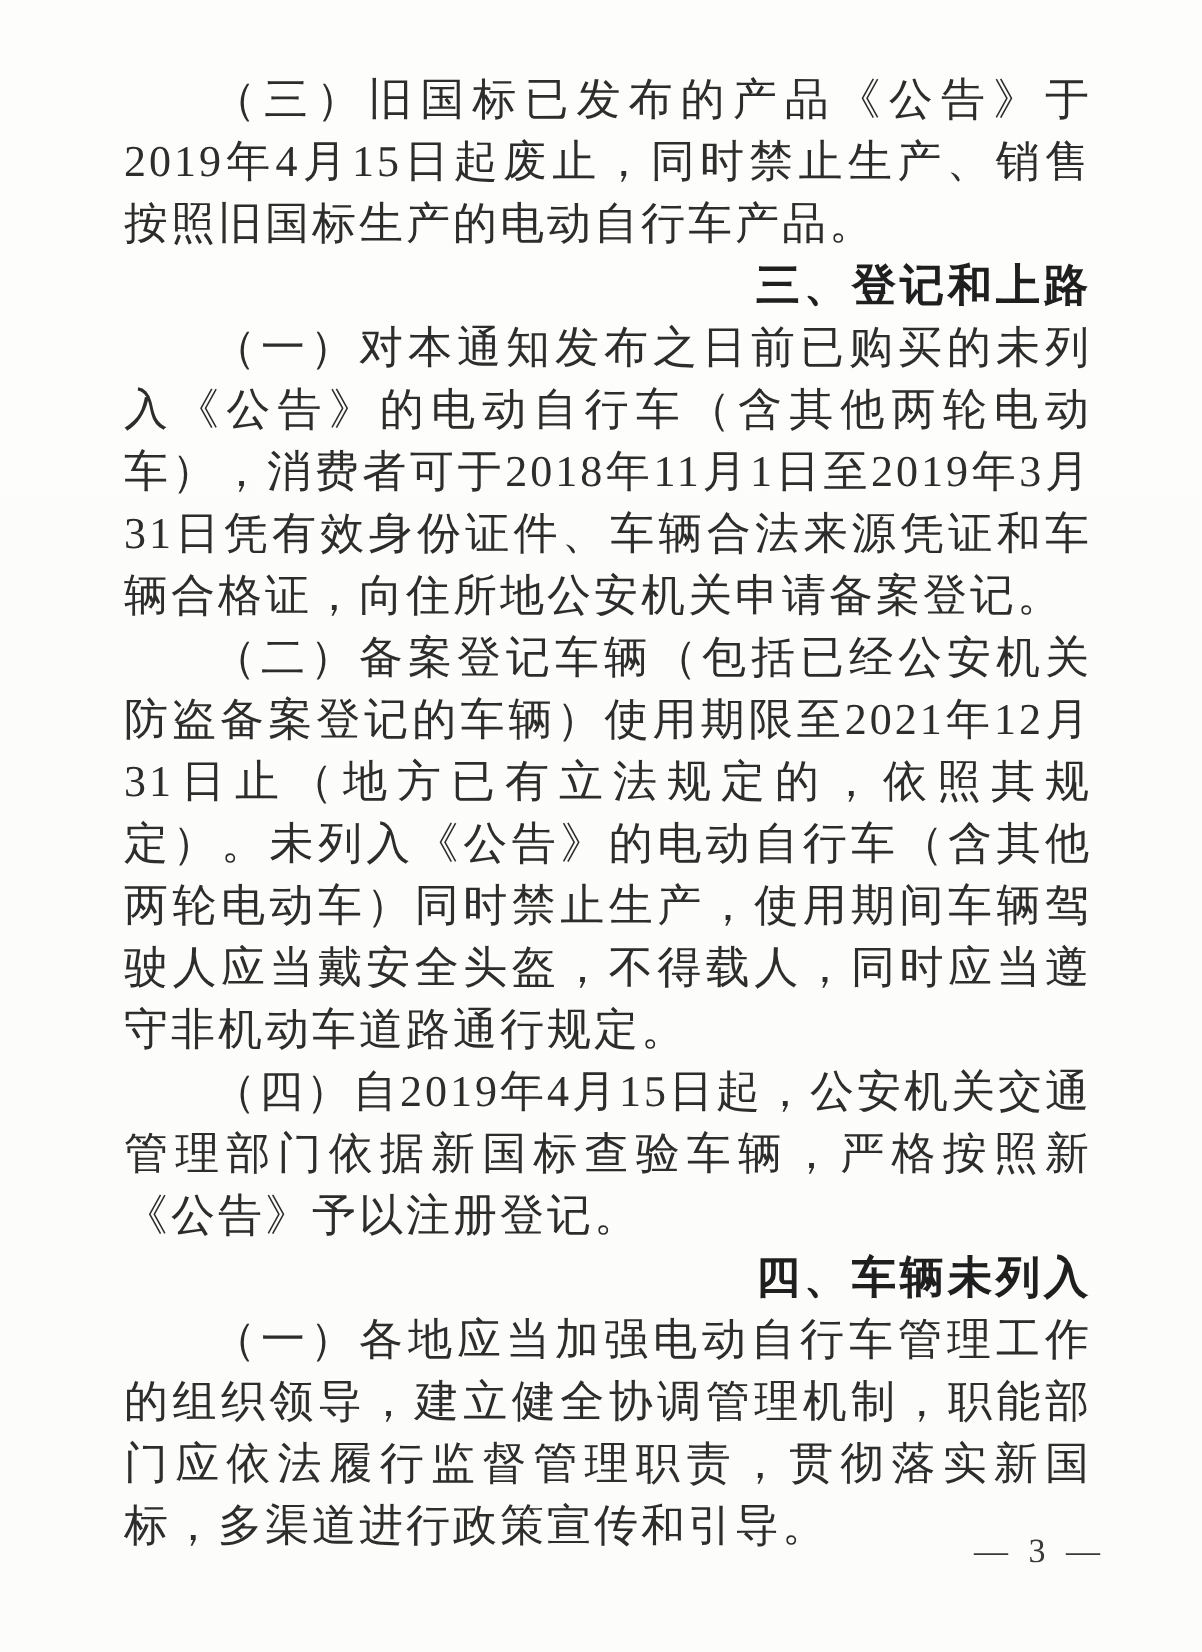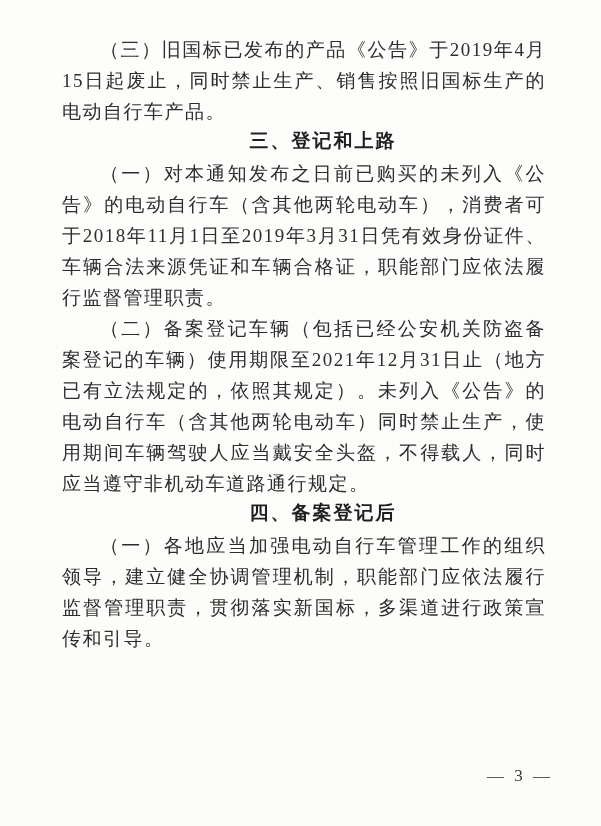--- a/index.html
+++ b/index.html
@@ -24,53 +24,54 @@
   .content {
     position: absolute;
     left: 62px;
     top: 34px;
     width: 484px;
   }
   .para, .heading {
     margin: 0;
     padding: 0;
     font-family: "Liberation Serif", serif;
-    font-size: 19px;
+    font-size: 22px;
     line-height: 31px;
     letter-spacing: 1.5px;
     color: #2d2d2d;
     text-align: justify;
     text-justify: inter-ideograph;
     text-indent: 2em;
     font-weight: 400;
   }
   .heading {
-    font-family: Liberation Mono, monospace;
+    font-family: Liberation Serif, serif;
     font-weight: 700;
     color: #1f1f1f;
     letter-spacing: 2px;
-    text-align: center;
+    text-align: right;
   }
   .page-number {
     position: absolute;
     top: 766px;
     right: 48px;
     font-family: "Liberation Serif", serif;
     font-size: 17px;
     color: #3a3a3a;
     letter-spacing: 3px;
     white-space: nowrap;
   }
 </style>
 </head>
 <body>
 
 <div class="page">
   <main class="content">
     <p class="para">（三）旧国标已发布的产品《公告》于2019年4月15日起废止，同时禁止生产、销售按照旧国标生产的电动自行车产品。</p>
     <h2 class="heading">三、登记和上路</h2>
-    <p class="para">（一）对本通知发布之日前已购买的未列入《公告》的电动自行车（含其他两轮电动车），消费者可于2018年11月1日至2019年3月31日凭有效身份证件、车辆合法来源凭证和车辆合格证，职能部门应依法履行监督管理职责。</p>
+    <p class="para">（一）对本通知发布之日前已购买的未列入《公告》的电动自行车（含其他两轮电动车），消费者可于2018年11月1日至2019年3月31日凭有效身份证件、车辆合法来源凭证和车辆合格证，向住所地公安机关申请备案登记。</p>
     <p class="para">（二）备案登记车辆（包括已经公安机关防盗备案登记的车辆）使用期限至2021年12月31日止（地方已有立法规定的，依照其规定）。未列入《公告》的电动自行车（含其他两轮电动车）同时禁止生产，使用期间车辆驾驶人应当戴安全头盔，不得载人，同时应当遵守非机动车道路通行规定。</p>
-    <h2 class="heading">四、备案登记后</h2>
+    <p class="para">（四）自2019年4月15日起，公安机关交通管理部门依据新国标查验车辆，严格按照新《公告》予以注册登记。</p>
+    <h2 class="heading">四、车辆未列入</h2>
     <p class="para">（一）各地应当加强电动自行车管理工作的组织领导，建立健全协调管理机制，职能部门应依法履行监督管理职责，贯彻落实新国标，多渠道进行政策宣传和引导。</p>
   </main>
   <div class="page-number">— 3 —</div>
 </div>
 
 </body></html>

